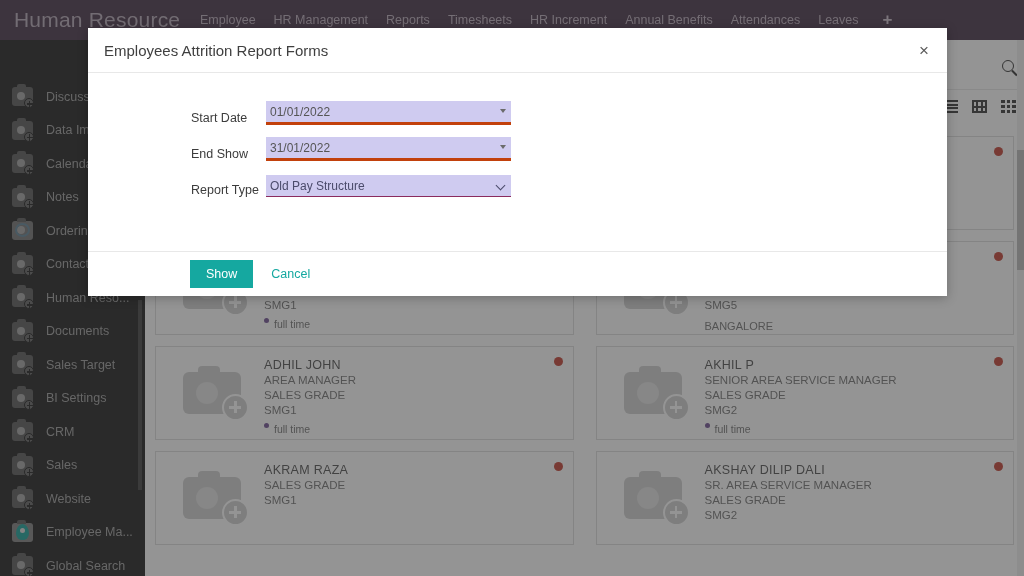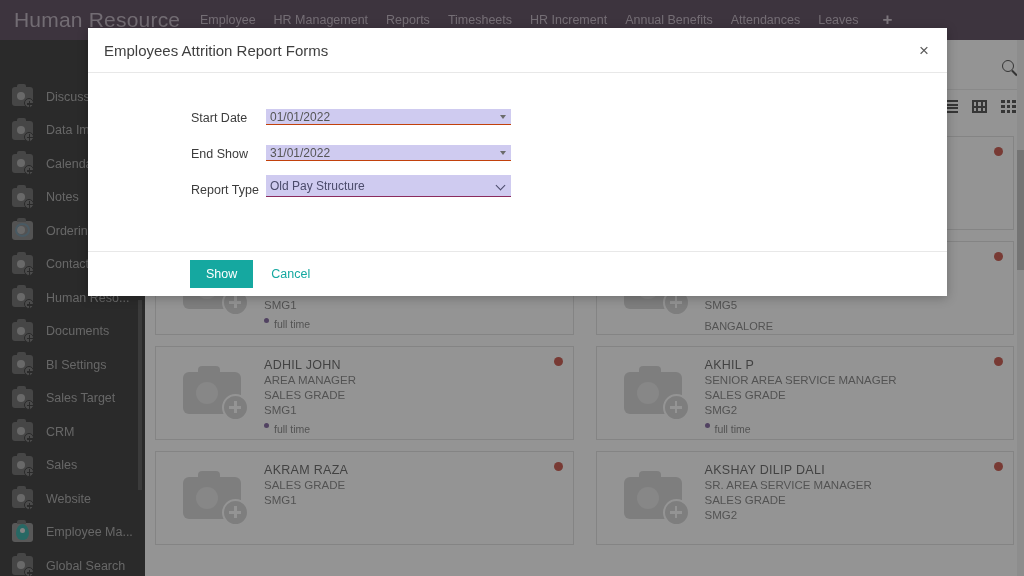--- a/index.html
+++ b/index.html
@@ -182,22 +182,22 @@
   .modal-title{ font-size:15px; color:#3f3f3f; }
   .modal-x{ font-size:17px; color:#5b5b5b; cursor:pointer; line-height:1; }
   .modal-body{ padding:22px 0 0 0; height:178px; }
   .frow{ display:flex; align-items:flex-end; height:30px; margin-bottom:6px; }
   .flabel{
     width:140px; padding-left:103px; font-size:12.5px; color:#3c3c3c;
     white-space:nowrap;
   }
   .fctl{ margin-left:38px; width:245px; position:relative; }
   .finput{
-    width:245px; height:16px; background:#cfcbf0;
-    border:none; border-bottom:1px solid #c2410c;
+    width:245px; height:24px; background:#cfcbf0;
+    border:none; border-bottom:3px solid #c2410c;
     font-size:12px; color:#555; padding:0 16px 0 4px;
     font-family:"Liberation Sans", sans-serif;
   }
   .fcaret{
     position:absolute; right:5px; top:8px;
     width:0;height:0;border-left:3.5px solid transparent;border-right:3.5px solid transparent;
     border-top:4px solid #6b6b6b;
   }
   .fselect{
     width:245px; height:22px; background:#cfcbf0;
@@ -471,28 +471,28 @@
           <div class="cam"></div>
           <div class="camplus"></div>
         </div>
         <div class="side-label">Documents</div>
       </div>
       <div class="side-item">
         <div class="side-ico">
           <div class="cam"></div>
           <div class="camplus"></div>
         </div>
+        <div class="side-label">Sales Target</div>
+      </div>
+      <div class="side-item">
+        <div class="side-ico">
+          <div class="cam"></div>
+          <div class="camplus"></div>
+        </div>
         <div class="side-label">BI Settings</div>
-      </div>
-      <div class="side-item">
-        <div class="side-ico">
-          <div class="cam"></div>
-          <div class="camplus"></div>
-        </div>
-        <div class="side-label">Sales Target</div>
       </div>
       <div class="side-item">
         <div class="side-ico">
           <div class="cam"></div>
           <div class="camplus"></div>
         </div>
         <div class="side-label">CRM</div>
       </div>
       <div class="side-item">
         <div class="side-ico">

